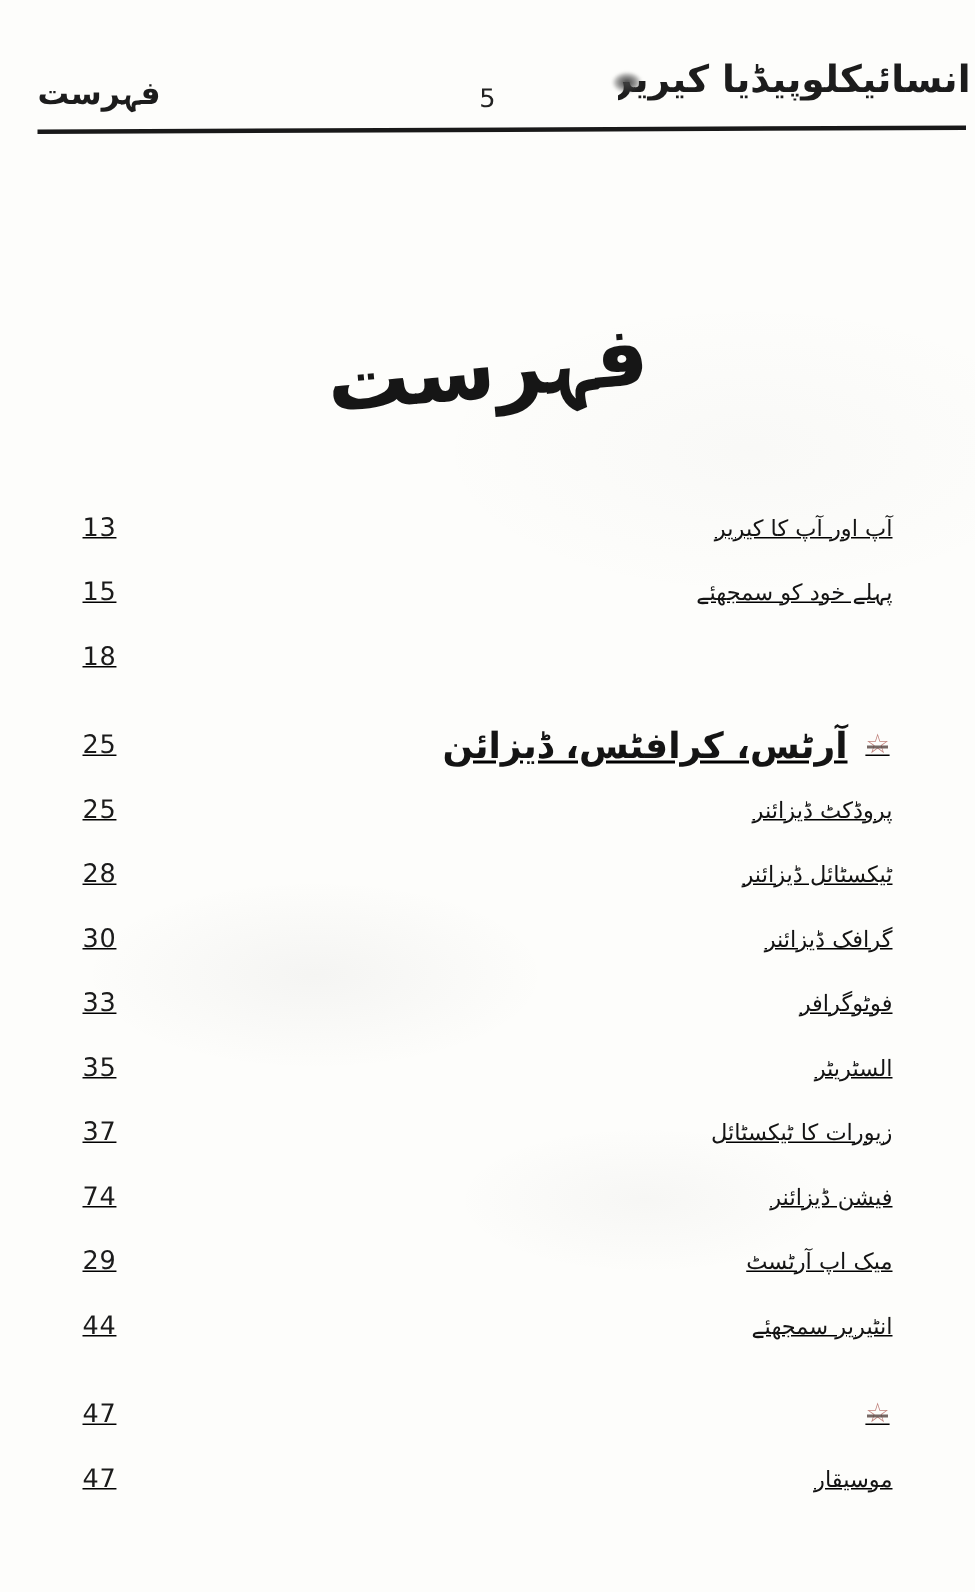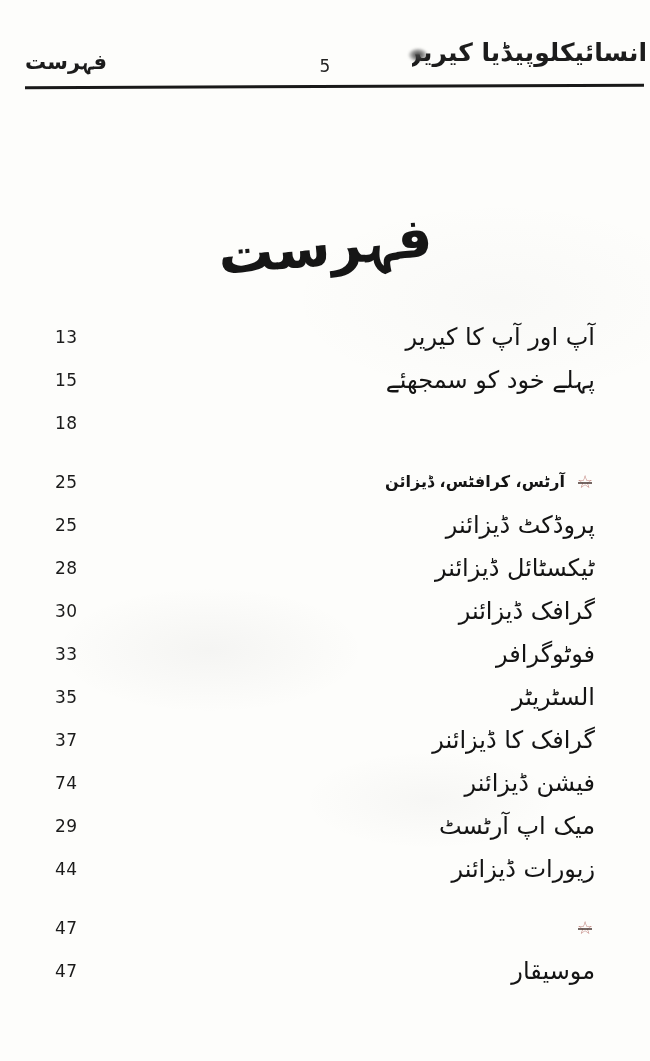--- a/index.html
+++ b/index.html
@@ -40,33 +40,33 @@
     filter:blur(1px);
   }
   
   .main-title{
     position:absolute;top:214px;left:0;width:100%;margin:0;
     text-align:center;font-size:55px;font-weight:bold;color:#161616;
     transform:rotate(-5deg);
     font-family:"DejaVu Sans",sans-serif;
   }
   
-  .toc{position:absolute;top:315px;left:40px;width:555px;}
+  .toc{position:absolute;top:330px;left:40px;width:555px;text-decoration:underline;}
   .toc-row{height:43px;display:flex;align-items:center;}
   .toc-row.section{margin-top:16px;}
   .page-num{
     width:70px;flex:0 0 70px;padding-left:15px;box-sizing:content-box;
     font-size:17px;color:#1b1b1b;letter-spacing:0.5px;
   }
   .label-zone{
     flex:1;display:flex;direction:rtl;justify-content:flex-start;
     align-items:center;gap:10px;
   }
-  .label{font-size:24px;color:#141414;}
-  .toc-row.section .label{font-size:16px;font-weight:bold;}
+  .label{font-size:15px;color:#141414;}
+  .toc-row.section .label{font-size:24px;font-weight:bold;}
   .star{
     position:relative;font-size:18px;line-height:1;width:20px;text-align:center;
     flex:0 0 20px;
   }
   .star::after{
     content:"";position:absolute;left:3px;right:3px;top:9px;height:2px;
     background:#54423f;opacity:.8;
   }
 </style>
 </head>
@@ -143,42 +143,42 @@
     <span class="page-num">35</span>
     <span class="label-zone">
 
       <span class="label urdu">السٹریٹر</span>
     </span>
   </div>
       <div class="toc-row">
     <span class="page-num">37</span>
     <span class="label-zone">
 
-      <span class="label urdu">گرافک کا ڈیزائنر</span>
+      <span class="label urdu">زیورات کا ٹیکسٹائل</span>
     </span>
   </div>
       <div class="toc-row">
     <span class="page-num">74</span>
     <span class="label-zone">
 
       <span class="label urdu">فیشن ڈیزائنر</span>
     </span>
   </div>
       <div class="toc-row">
     <span class="page-num">29</span>
     <span class="label-zone">
 
       <span class="label urdu">میک اپ آرٹسٹ</span>
     </span>
   </div>
       <div class="toc-row">
     <span class="page-num">44</span>
     <span class="label-zone">
 
-      <span class="label urdu">زیورات ڈیزائنر</span>
+      <span class="label urdu">انٹیریر سمجھئے</span>
     </span>
   </div>
       <div class="toc-row section">
     <span class="page-num">47</span>
     <span class="label-zone">
       <span class="star" style="color: rgb(192, 131, 125);">☆</span>
     </span>
   </div>
       <div class="toc-row">
     <span class="page-num">47</span>

